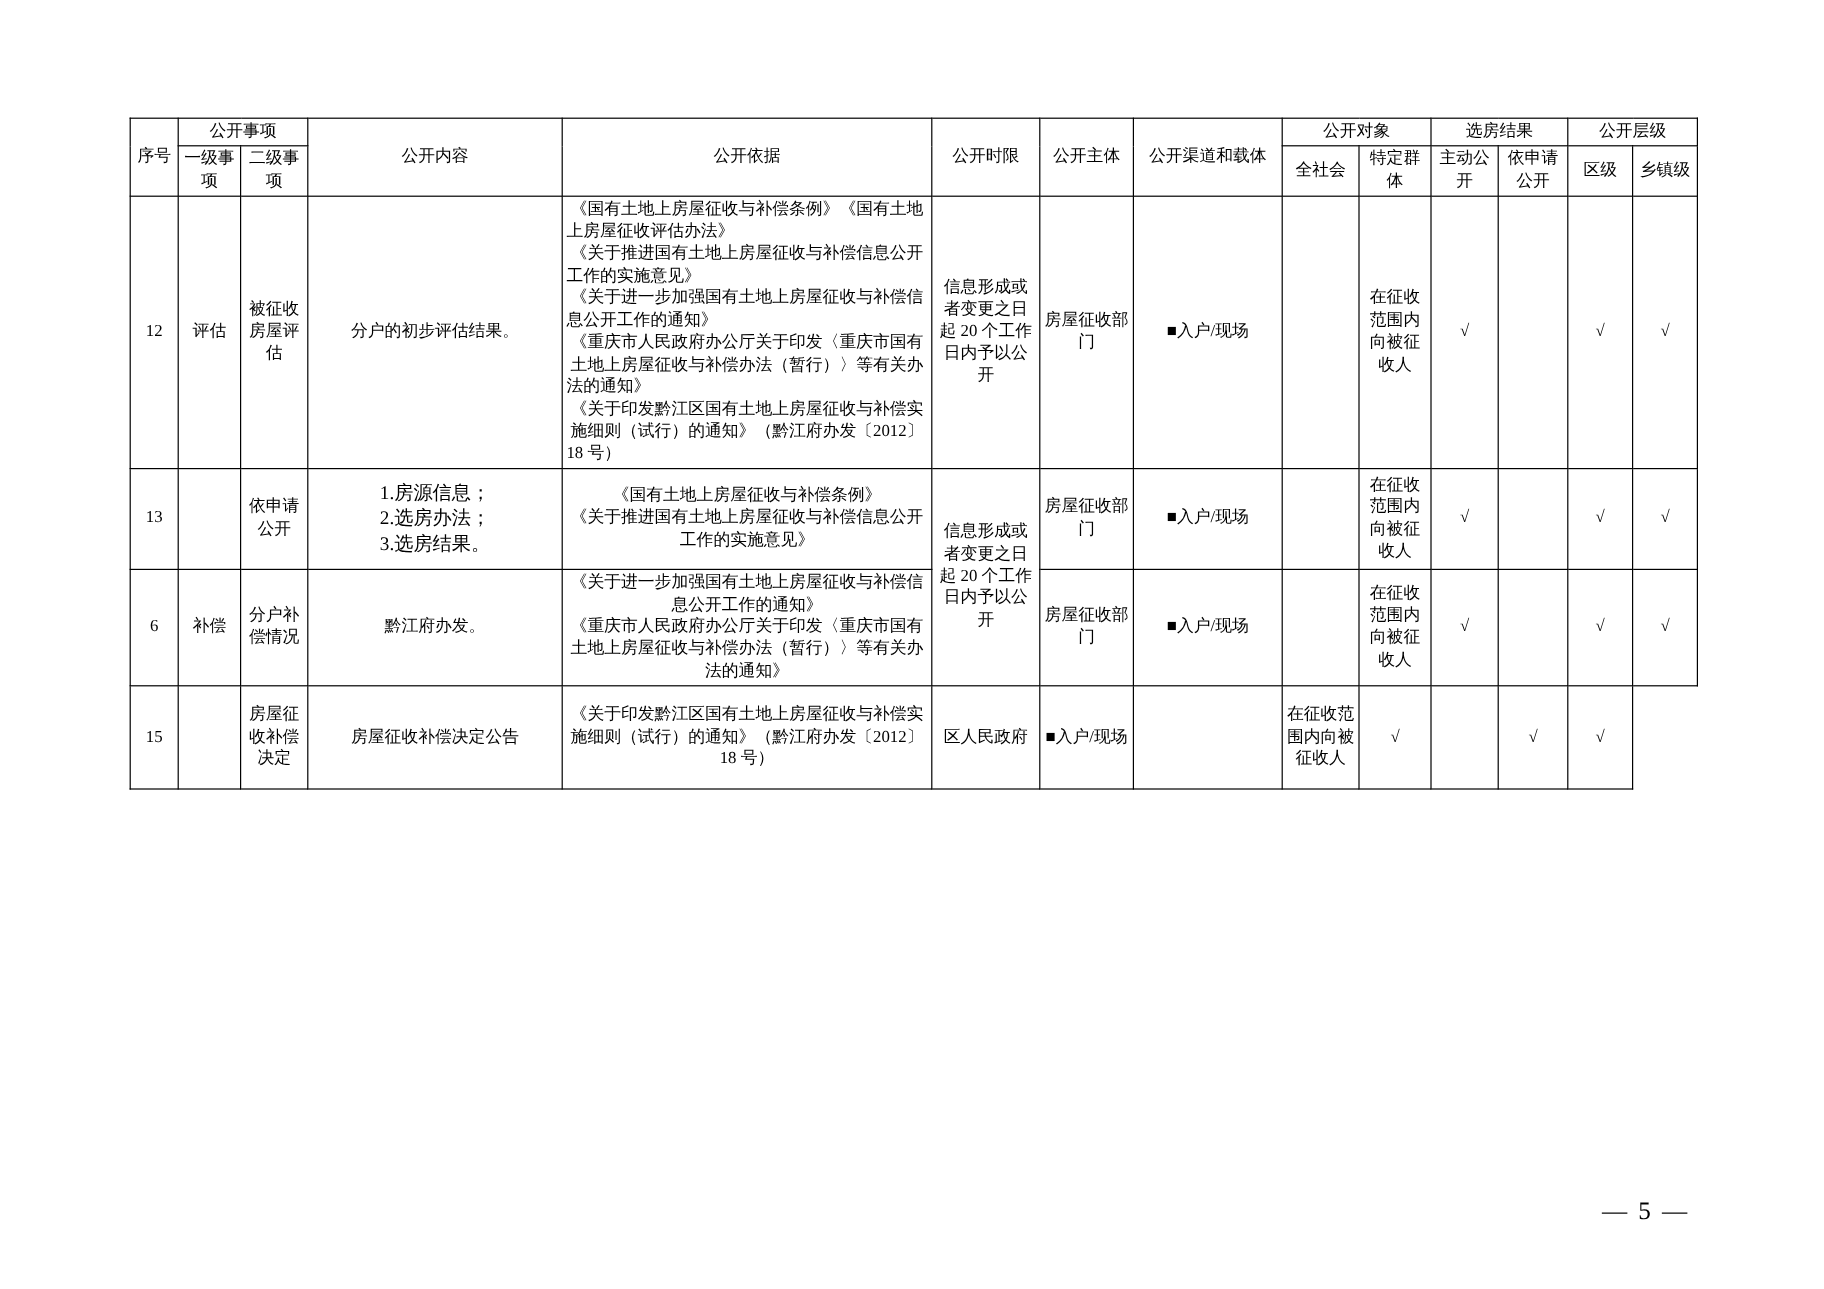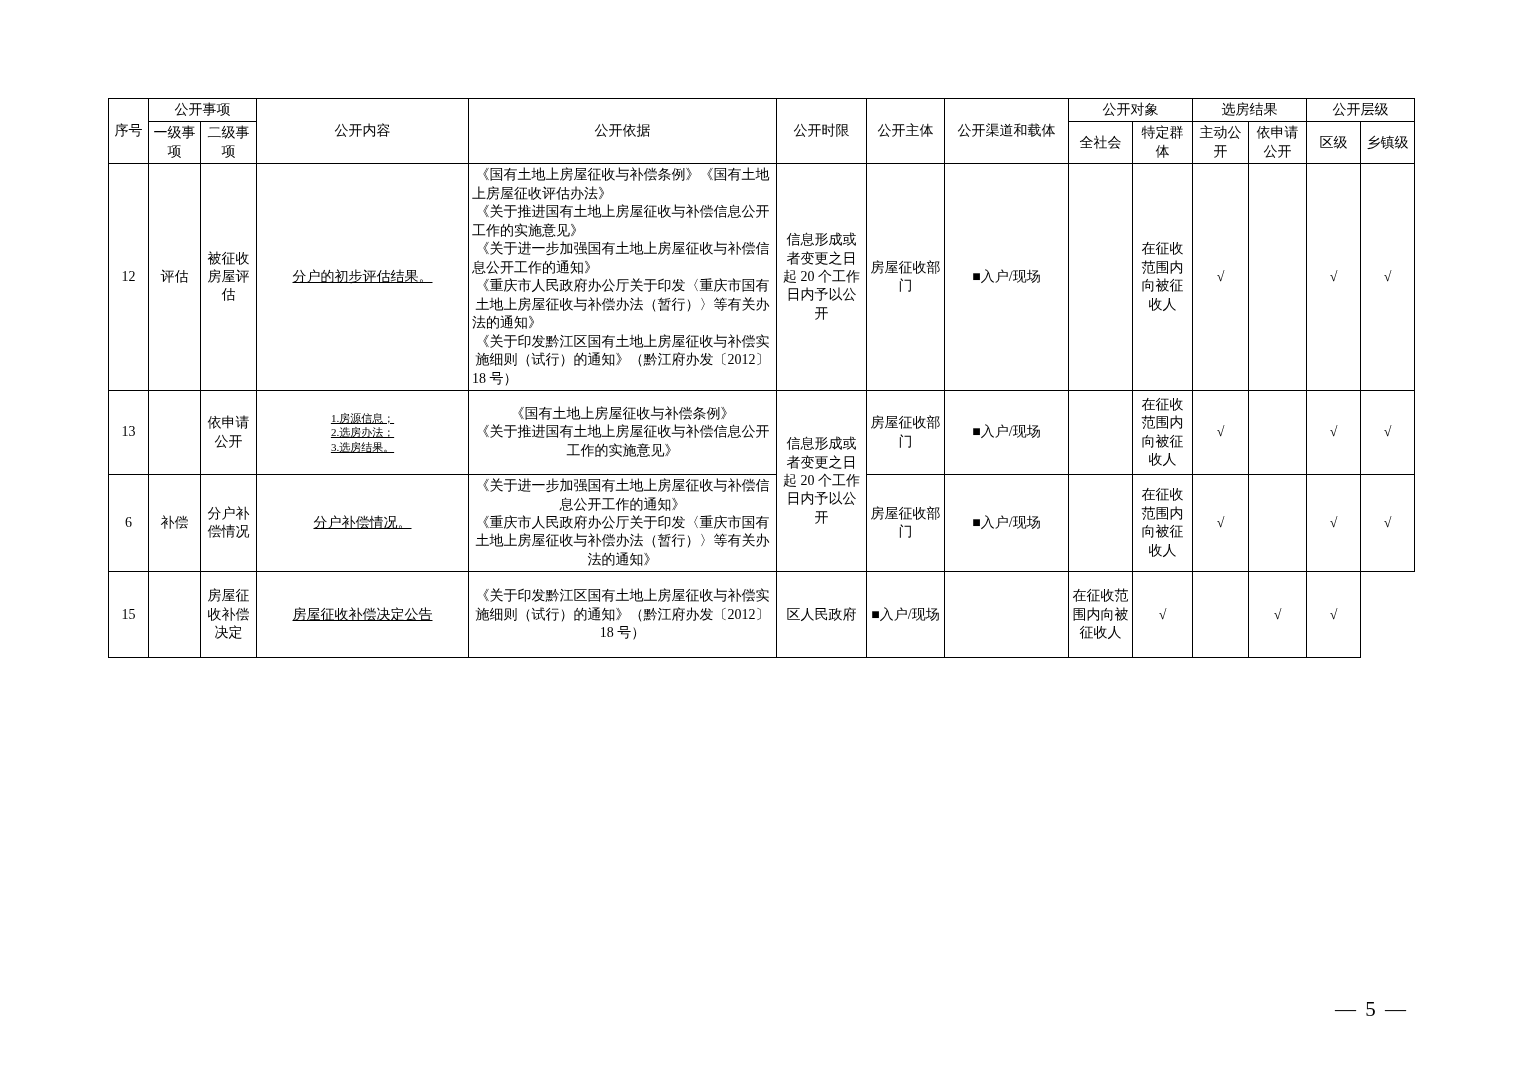--- a/index.html
+++ b/index.html
@@ -47,21 +47,20 @@
     font-size: 15px;
     line-height: 1.25;
   }
   .cell-sm {
     font-size: 13px;
     line-height: 1.35;
     margin-left: 36px;
   }
   .left {
     text-align: left;
-    text-decoration: underline;
   }
   .basis {
     font-size: 13.5px;
     line-height: 1.5;
     text-align: justify;
     text-align-last: left;
     padding-left: 4px;
     padding-right: 4px;
   }
   .basis-ctr {
@@ -165,41 +164,41 @@
           <td class="check">√</td>
           <td class="check"></td>
           <td class="check">√</td>
           <td class="check">√</td>
         </tr>
 
         <tr style="height:84px">
           <td>13</td>
           <td class="cell-sm"></td>
           <td class="cell-sm">依申请公开</td>
-          <td class="tight left" style="white-space:pre-line;font-size:11px">1.房源信息；
+          <td class="tight left" style="white-space:pre-line;font-size:16px">1.房源信息；
 2.选房办法；
 3.选房结果。</td>
           <td class="basis-ctr" style="white-space:pre-line">《国有土地上房屋征收与补偿条例》
 《关于推进国有土地上房屋征收与补偿信息公开工作的实施意见》</td>
           <td class="tight" rowspan="2">信息形成或者变更之日起 20 个工作日内予以公开</td>
           <td class="tight">房屋征收部门</td>
           <td class="channel">■入户/现场</td>
           <td class="obj"></td>
           <td class="obj">在征收范围内向被征收人</td>
           <td class="check">√</td>
           <td class="check"></td>
           <td class="check">√</td>
           <td class="check">√</td>
         </tr>
 
         <tr style="height:86px">
           <td>6</td>
           <td class="cell-sm">补偿</td>
           <td class="cell-sm">分户补偿情况</td>
-          <td class="tight left">分户补偿情况。</td>
+          <td class="tight left">黔江府办发。</td>
           <td class="basis-ctr" style="white-space:pre-line">《关于进一步加强国有土地上房屋征收与补偿信息公开工作的通知》
 《重庆市人民政府办公厅关于印发〈重庆市国有土地上房屋征收与补偿办法（暂行）〉等有关办法的通知》</td>
           <td class="tight">房屋征收部门</td>
           <td class="channel">■入户/现场</td>
           <td class="obj"></td>
           <td class="obj">在征收范围内向被征收人</td>
           <td class="check">√</td>
           <td class="check"></td>
           <td class="check">√</td>
           <td class="check">√</td>

